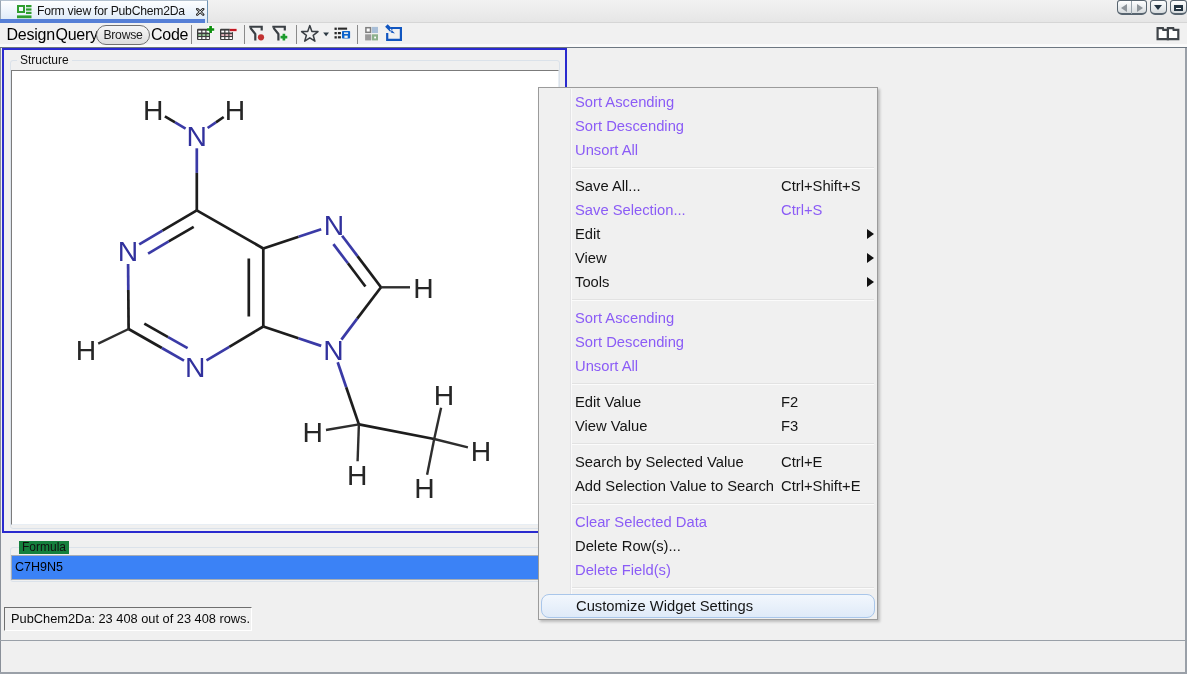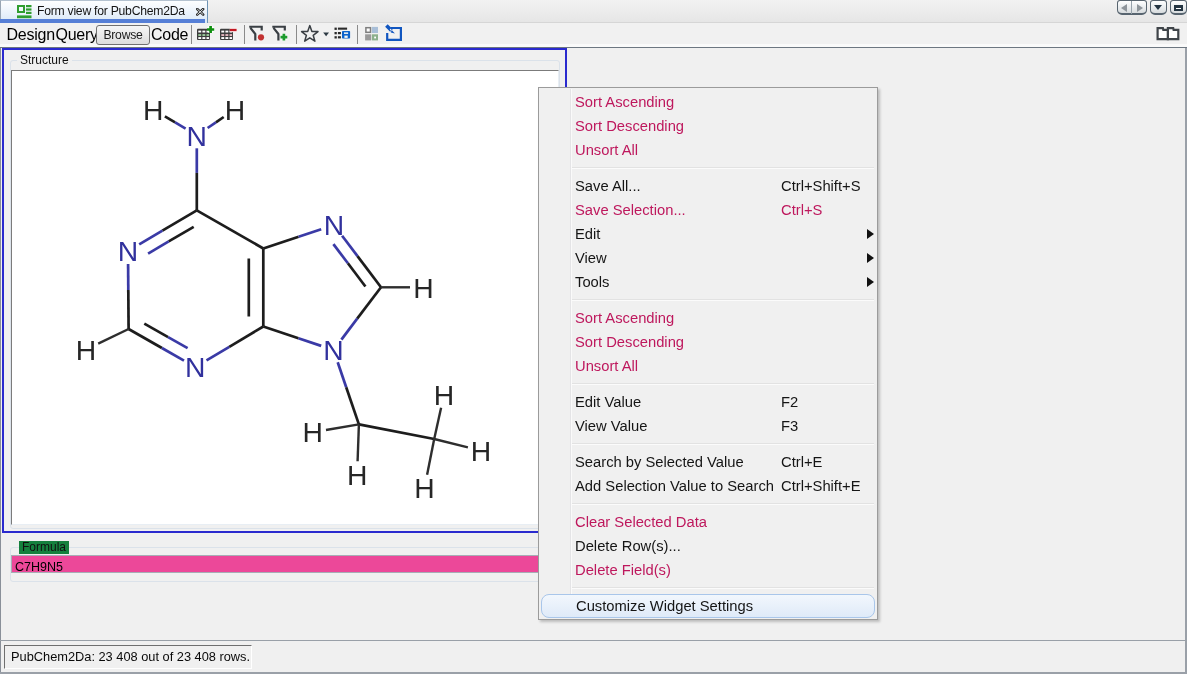--- a/index.html
+++ b/index.html
@@ -7,43 +7,43 @@
 
 #tabbar{left:0;top:0;width:1187px;height:23px;background:linear-gradient(#f2f2f2,#e6e6e6);border-bottom:1px solid #d6d6d6;box-sizing:border-box}
 #tab{left:0;top:0;width:208px;height:23px;background:linear-gradient(#fdfeff,#eaf2fb 55%,#d8e7f6);border-right:1.5px solid #6e93b4;border-left:1px solid #98a5b3;border-top:1px solid #b4c2d0;box-sizing:border-box}
 #tabtitle{left:37px;top:4px;font-size:12.2px;letter-spacing:-0.25px;color:#141414}
 
 .wbtn{top:0;height:15px;border:1px solid #57646f;border-bottom-width:2px;border-radius:3px 3px 5px 5px;background:linear-gradient(#ffffff,#eceff1 45%,#d8dcde);box-sizing:border-box}
 
 #toolbar{left:0;top:23px;width:1187px;height:24px;background:#f1f1f1}
 #tblight{left:0;top:44px;width:1187px;height:3px;background:#fafafa}
 .tbtxt{top:23px;height:20px;line-height:24px;font-size:16px;letter-spacing:-0.25px;color:#000000}
-#browsebtn{left:96px;top:25px;width:54px;height:20px;border:1px solid #707070;border-radius:3px;background:linear-gradient(#f6f6f6,#dddddd);box-sizing:border-box;text-align:center;line-height:18px;font-size:12.2px;letter-spacing:-0.25px;color:#1a1a1a}
+#browsebtn{left:96px;top:25px;width:54px;height:20px;border:1px solid #707070;border-radius:10px;background:linear-gradient(#f6f6f6,#dddddd);box-sizing:border-box;text-align:center;line-height:18px;font-size:12.2px;letter-spacing:-0.25px;color:#1a1a1a}
 .tsep{top:25px;width:1px;height:19px;background:#8a8a8a}
 
 #hline{left:0;top:47px;width:1187px;height:1px;background:#6d7781}
 #lborder{left:0;top:48px;width:1px;height:626px;background:#8a9099}
 #rborder{left:1185px;top:48px;width:2px;height:626px;background:#9aa0a8}
 #formpanel{left:2px;top:48px;width:565px;height:485px;border:2px solid #2a2ace;background:#f0f0f0;box-sizing:border-box}
 #sgroup{left:10px;top:60px;width:550px;height:469px;border:1px solid #dbe2ea;border-radius:3px;box-sizing:border-box}
 #slabel{left:17px;top:54px;font-size:12px;color:#101010;background:#f0f0f0;padding:0 3px;height:13px;line-height:13px}
 #canvas{left:11px;top:70px;width:548px;height:455px;background:#fff;border-top:1px solid #7b7b7b;border-left:1px solid #7b7b7b;border-right:1px solid #e8eef4;border-bottom:1px solid #e8eef4;box-sizing:border-box}
 #fgroup{left:10px;top:547px;width:550px;height:35px;border:1px solid #dbe2ea;border-radius:3px;box-sizing:border-box}
 #flabel{left:19px;top:541px;font-size:12px;color:#101010;background:#15803d;padding:0 3px;height:13px;line-height:13px}
-#finput{left:11px;top:555px;width:549px;height:18px;background:#ec4899;border:1px solid #a7adb5;box-sizing:border-box;font-size:12.5px;line-height:23px;padding-left:3px;color:#000}
+#finput{left:11px;top:555px;width:549px;height:25px;background:#3b82f6;border:1px solid #a7adb5;box-sizing:border-box;font-size:12.5px;line-height:23px;padding-left:3px;color:#000}
 
 #sline{left:0;top:640px;width:1187px;height:1px;background:#99a0a8}
-#scell{left:4px;top:645px;width:248px;height:24px;box-sizing:border-box;background:#f0f0f0;border-top:1px solid #6f6f6f;border-left:1px solid #6f6f6f;border-right:1px solid #fff;border-bottom:1px solid #fff;font-size:12.8px;line-height:22px;padding-left:6px;color:#0a0a0a}
+#scell{left:4px;top:607px;width:248px;height:24px;box-sizing:border-box;background:#f0f0f0;border-top:1px solid #6f6f6f;border-left:1px solid #6f6f6f;border-right:1px solid #fff;border-bottom:1px solid #fff;font-size:12.8px;line-height:22px;padding-left:6px;color:#0a0a0a}
 #bborder{left:0;top:672px;width:1187px;height:2px;background:#9aa0a8}
 
 #menu{left:538px;top:87px;width:340px;height:533px;box-sizing:border-box;border:1px solid #9b9b9b;background:#f0f0f0;padding-top:2px;box-shadow:2px 2px 2.5px rgba(0,0,0,0.22);z-index:10}
 #menu .gut1{position:absolute;left:31px;top:1px;bottom:1px;width:1px;background:#e4e4e6}
 #menu .gut2{position:absolute;left:32px;top:1px;bottom:1px;width:1px;background:#fafafa}
 .mi{position:relative;height:24px;line-height:24px;padding-left:36px;font-size:14.75px;color:#151515;white-space:nowrap}
-.dis{color:#be185d}
+.dis{color:#8b5cf6}
 .sc{position:absolute;left:242px;top:0}
 .arr{position:absolute;right:3px;top:7px;width:0;height:0;border-left:7px solid #111;border-top:5px solid transparent;border-bottom:5px solid transparent}
 .sep{height:1px;background:#e2e2e2;border-bottom:1px solid #fbfbfb;margin:5px 3px 5px 31px}
 .hi{position:relative;height:24px;box-sizing:border-box;margin:0 2px;padding-left:34px;line-height:22px;font-size:14.75px;color:#151515;background:linear-gradient(#f2f7fd,#dfeaf8);border:1px solid #a9c6ea;border-radius:8px}
 </style></head>
 <body>
 <div class="abs" id="tabbar"></div>
 <div class="abs" id="tab"></div>
 <blue class="abs" style="left:0;top:19px;width:205px;height:4px;background:#567fd6;position:absolute"></blue>
 <div class="abs" id="tabtitle">Form view for PubChem2Da</div>

